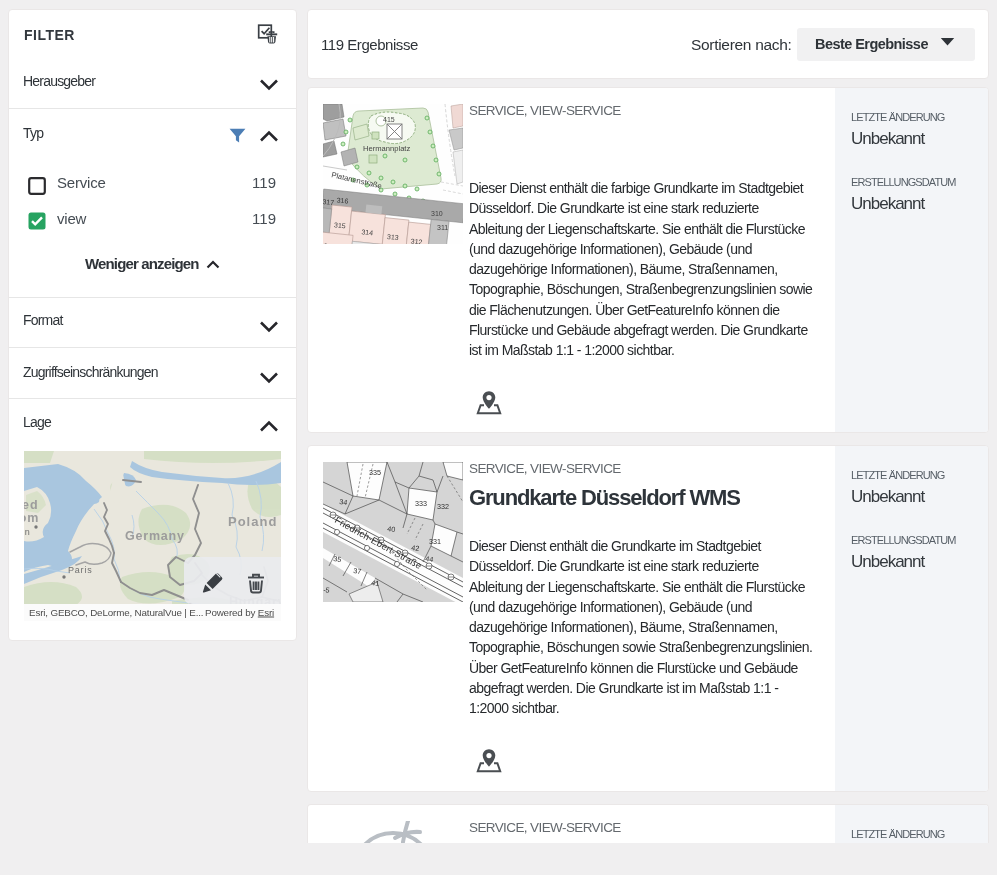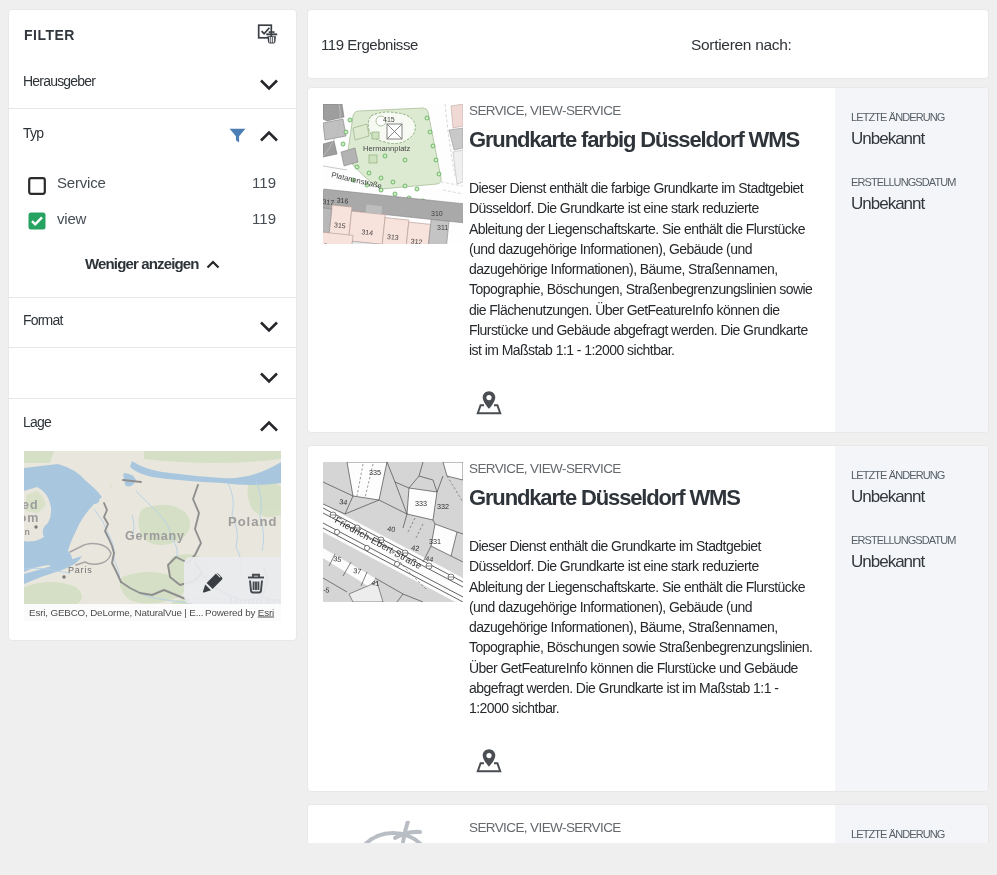--- a/index.html
+++ b/index.html
@@ -83,20 +83,21 @@
       </svg>
     </div>
 
     <div class="sb-div" style="top:287px"></div>
     <div class="sb-row-label" style="top:302px">Format</div>
     <svg class="abs" style="left:250px;top:310px" width="20" height="13" viewBox="0 0 20 13">
       <path d="M2 2.5 L10 10.5 L18 2.5" fill="none" stroke="#26262b" stroke-width="2.6"></path>
     </svg>
 
     <div class="sb-div" style="top:337px"></div>
+    <div class="sb-row-label" style="top:354px">Zugriffseinschränkungen</div>
     <svg class="abs" style="left:250px;top:361px" width="20" height="13" viewBox="0 0 20 13">
       <path d="M2 2.5 L10 10.5 L18 2.5" fill="none" stroke="#26262b" stroke-width="2.6"></path>
     </svg>
 
     <div class="sb-div" style="top:388px"></div>
     <div class="sb-row-label" style="top:404px">Lage</div>
     <svg class="abs" style="left:250px;top:410px" width="20" height="13" viewBox="0 0 20 13">
       <path d="M2 10.5 L10 2.5 L18 10.5" fill="none" stroke="#26262b" stroke-width="2.6"></path>
     </svg>
 
@@ -188,20 +189,26 @@
           <text x="5" y="164.5">Esri, GEBCO, DeLorme, NaturalVue | E...</text>
           <text x="181" y="164.5">Powered by <tspan text-decoration="underline">Esri</tspan></text>
         </g>
       </svg>
     </div>
   </div>
 
   <div id="reshead" class="card abs">
     <div class="abs" style="left:13px;top:26px;font-size:15px;letter-spacing:-0.45px;color:#2e3338;">119 Ergebnisse</div>
     <div class="abs" style="left:383px;top:26px;font-size:15.5px;letter-spacing:-0.3px;color:#2e3338;">Sortieren nach:</div>
+    <div class="abs" style="left:489px;top:18px;width:178px;height:33px;background:#f1f1f2;border-radius:3px;">
+      <div class="abs" style="left:18px;top:8px;font-size:14.5px;font-weight:bold;letter-spacing:-0.55px;color:#2e3338;">Beste Ergebnisse</div>
+      <svg class="abs" style="left:143px;top:9px" width="15" height="10" viewBox="0 0 15 10">
+        <path d="M0.8 1 L7.5 8.6 L14.2 1 Z" fill="#2e3338"></path>
+      </svg>
+    </div>
   </div>
 
   <div class="rcard card" style="top:87px;height:346px;">
     <div class="rc-gray"></div>
     <div class="thumb"><svg width="140" height="140" viewBox="0 0 140 140">
       <rect width="140" height="140" fill="#fefefe"></rect>
 
       <g fill="#9e9e9e" stroke="#6f6f6f" stroke-width="0.5">
         <path d="M0,0 L19,0 L21,13 L4,17 L0,15 z"></path>
         <path d="M0,19 L20,15 L23,32 L2,36 z" fill="#c0c0c0"></path>
@@ -273,21 +280,20 @@
       </g>
       <text x="108" y="112" font-size="7" fill="#3f3f3f" font-family="Liberation Sans, sans-serif">310</text>
       <text x="114" y="126" font-size="7" fill="#3f3f3f" font-family="Liberation Sans, sans-serif">311</text>
 
       <path d="M128,2 L140,0 L140,22 L130,24 z" fill="#f0d9d4" stroke="#b59a94" stroke-width="0.5"></path>
       <path d="M126,26 L140,24 L140,44 L131,46 z" fill="#c9c9c9" stroke="#8a8a8a" stroke-width="0.5"></path>
       <path d="M130,48 L140,46 L140,78 L134,80 z" fill="#efefef" stroke="#aaa" stroke-width="0.5"></path>
       <path d="M122,0 Q126,40 132,72" fill="none" stroke="#ccc" stroke-width="0.8" stroke-dasharray="3,2"></path>
     </svg></div>
     <div class="svc">SERVICE, VIEW-SERVICE</div>
-    <div class="rtitle">Grundkarte farbig Düsseldorf WMS</div>
     <div class="rdesc">Dieser Dienst enthält die farbige Grundkarte im Stadtgebiet<br>Düsseldorf. Die Grundkarte ist eine stark reduzierte<br>Ableitung der Liegenschaftskarte. Sie enthält die Flurstücke<br>(und dazugehörige Informationen), Gebäude (und<br>dazugehörige Informationen), Bäume, Straßennamen,<br>Topographie, Böschungen, Straßenbegrenzungslinien sowie<br>die Flächenutzungen. Über GetFeatureInfo können die<br>Flurstücke und Gebäude abgefragt werden. Die Grundkarte<br>ist im Maßstab 1:1 - 1:2000 sichtbar.</div>
     <svg class="abs" style="left:168px;top:302px" width="26" height="25" viewBox="0 0 26 25">
       <path d="M8 15.2 L4.6 15.2 L1.8 23.2 L24.2 23.2 L21.4 15.2 L18 15.2" fill="none" stroke="#4a4e52" stroke-width="2"></path>
       <path d="M13 1.2 c-3.5 0 -6.3 2.8 -6.3 6.2 c0 4.6 6.3 11.3 6.3 11.3 s6.3 -6.7 6.3 -11.3 c0 -3.4 -2.8 -6.2 -6.3 -6.2 z" fill="#4a4e52"></path>
       <circle cx="13" cy="7.6" r="2.6" fill="#fff"></circle>
     </svg>
     <div class="rlabel" style="top:22px">LETZTE ÄNDERUNG</div>
     <div class="rval" style="top:41px">Unbekannt</div>
     <div class="rlabel" style="top:87px">ERSTELLUNGSDATUM</div>
     <div class="rval" style="top:106px">Unbekannt</div>

